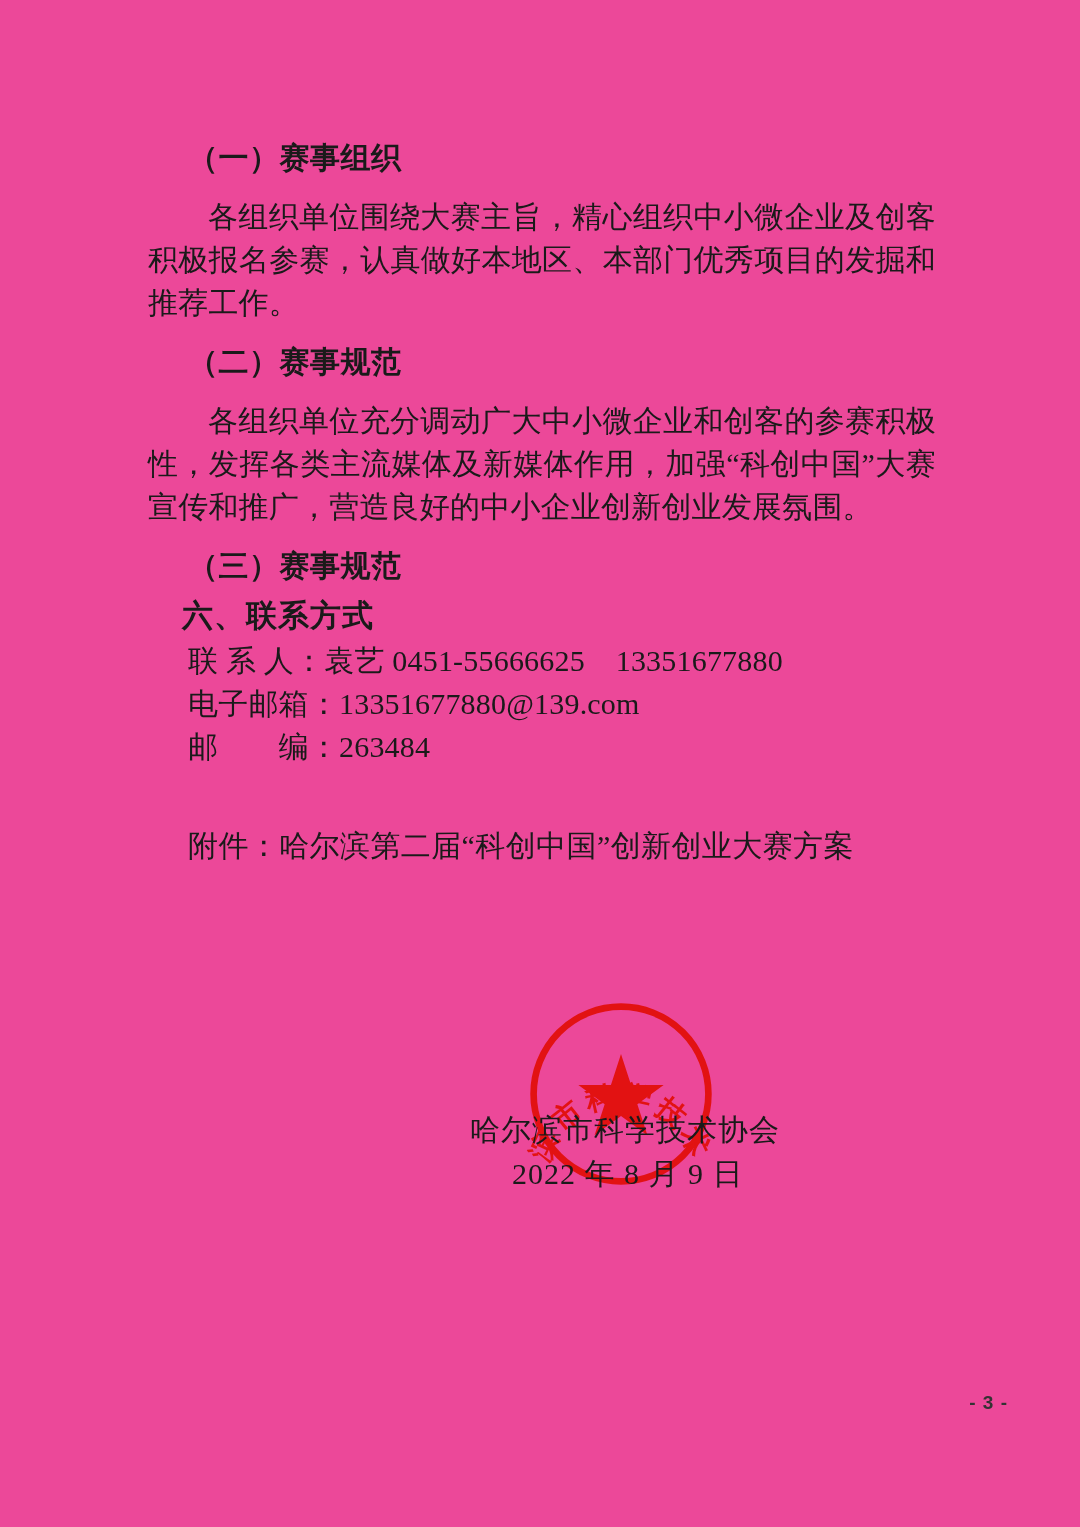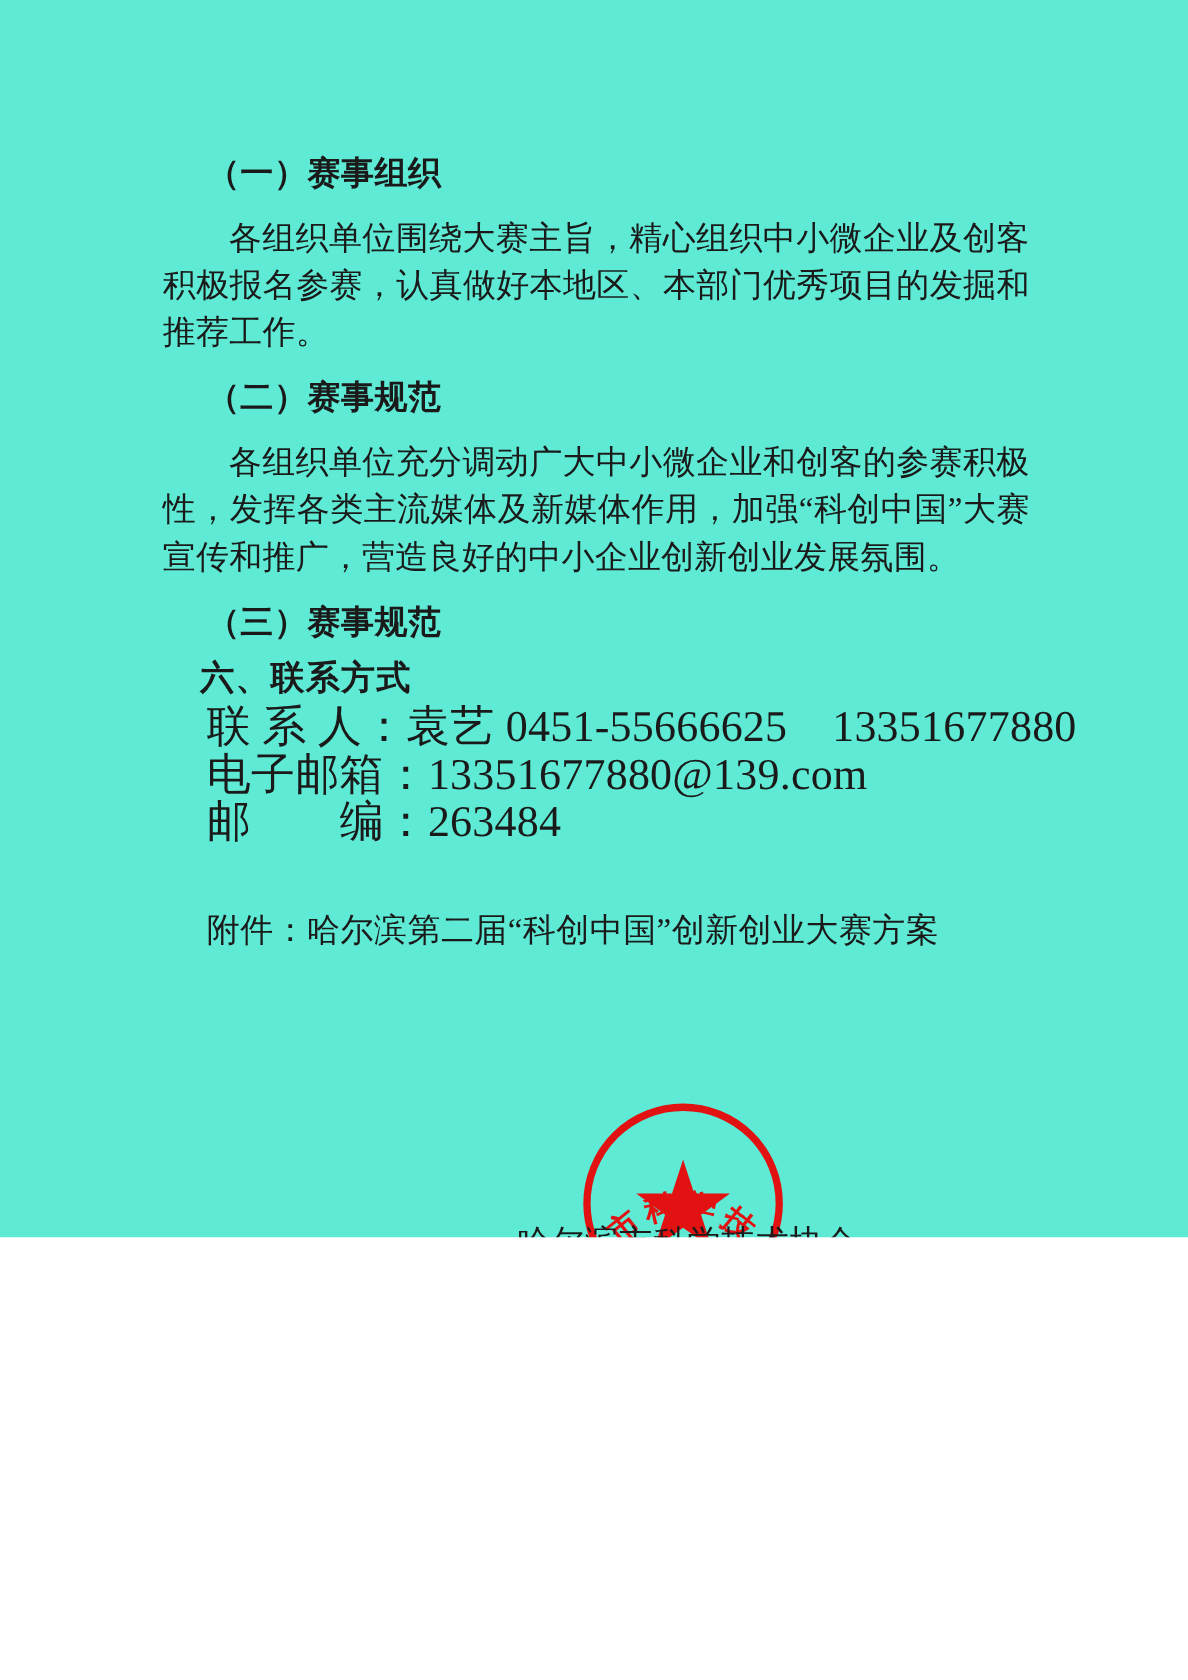--- a/index.html
+++ b/index.html
@@ -7,22 +7,22 @@
     padding: 0;
     background: #ffffff;
   }
   body {
     font-family: "Liberation Serif", "DejaVu Serif", serif;
     color: #1a1a1a;
   }
   .page {
     position: relative;
     width: 1080px;
-    height: 1125px;
-    background: #5eead4;
+    height: 1527px;
+    background: #ec4899;
     overflow: hidden;
   }
   .content {
     position: absolute;
     left: 132px;
     top: 136px;
     width: 820px;
   }
   
   .sub-heading {
@@ -49,21 +49,21 @@
   .section-heading {
     font-size: 31px;
     font-weight: bold;
     line-height: 46px;
     margin: 6px 0 0 0;
     text-indent: 50px;
     letter-spacing: 1px;
   }
   
   .contact-line {
-    font-size: 40px;
+    font-size: 30px;
     line-height: 43px;
     margin: 0;
     text-indent: 56px;
     white-space: pre;
     letter-spacing: 0.2px;
   }
   
   .attachment-line {
     font-size: 30px;
     line-height: 43px;
@@ -152,17 +152,18 @@
       <circle cx="100" cy="100" r="92" fill="none" stroke="#e21212" stroke-width="7"></circle>
       <text font-family="'Liberation Serif', serif" font-size="30" font-weight="bold" fill="#e21212" letter-spacing="5">
         <textPath href="#sealArc" startOffset="50%" text-anchor="middle">哈尔滨市科学技术协会</textPath>
       </text>
       <polygon fill="#e21212" points="100,58 110.6,90.6 144.9,90.6 117.2,110.8 127.8,143.4 100,123.2 72.2,143.4 82.8,110.8 55.1,90.6 89.4,90.6"></polygon>
     </svg>
   </div>
 
   <div class="signature-block">
     <p class="signature-org">哈尔滨市科学技术协会</p>
+    <p class="signature-date">2022 年 8 月 9 日</p>
   </div>
 
   <div class="page-number">- 3 -</div>
 
 </div>
 
 </body></html>

